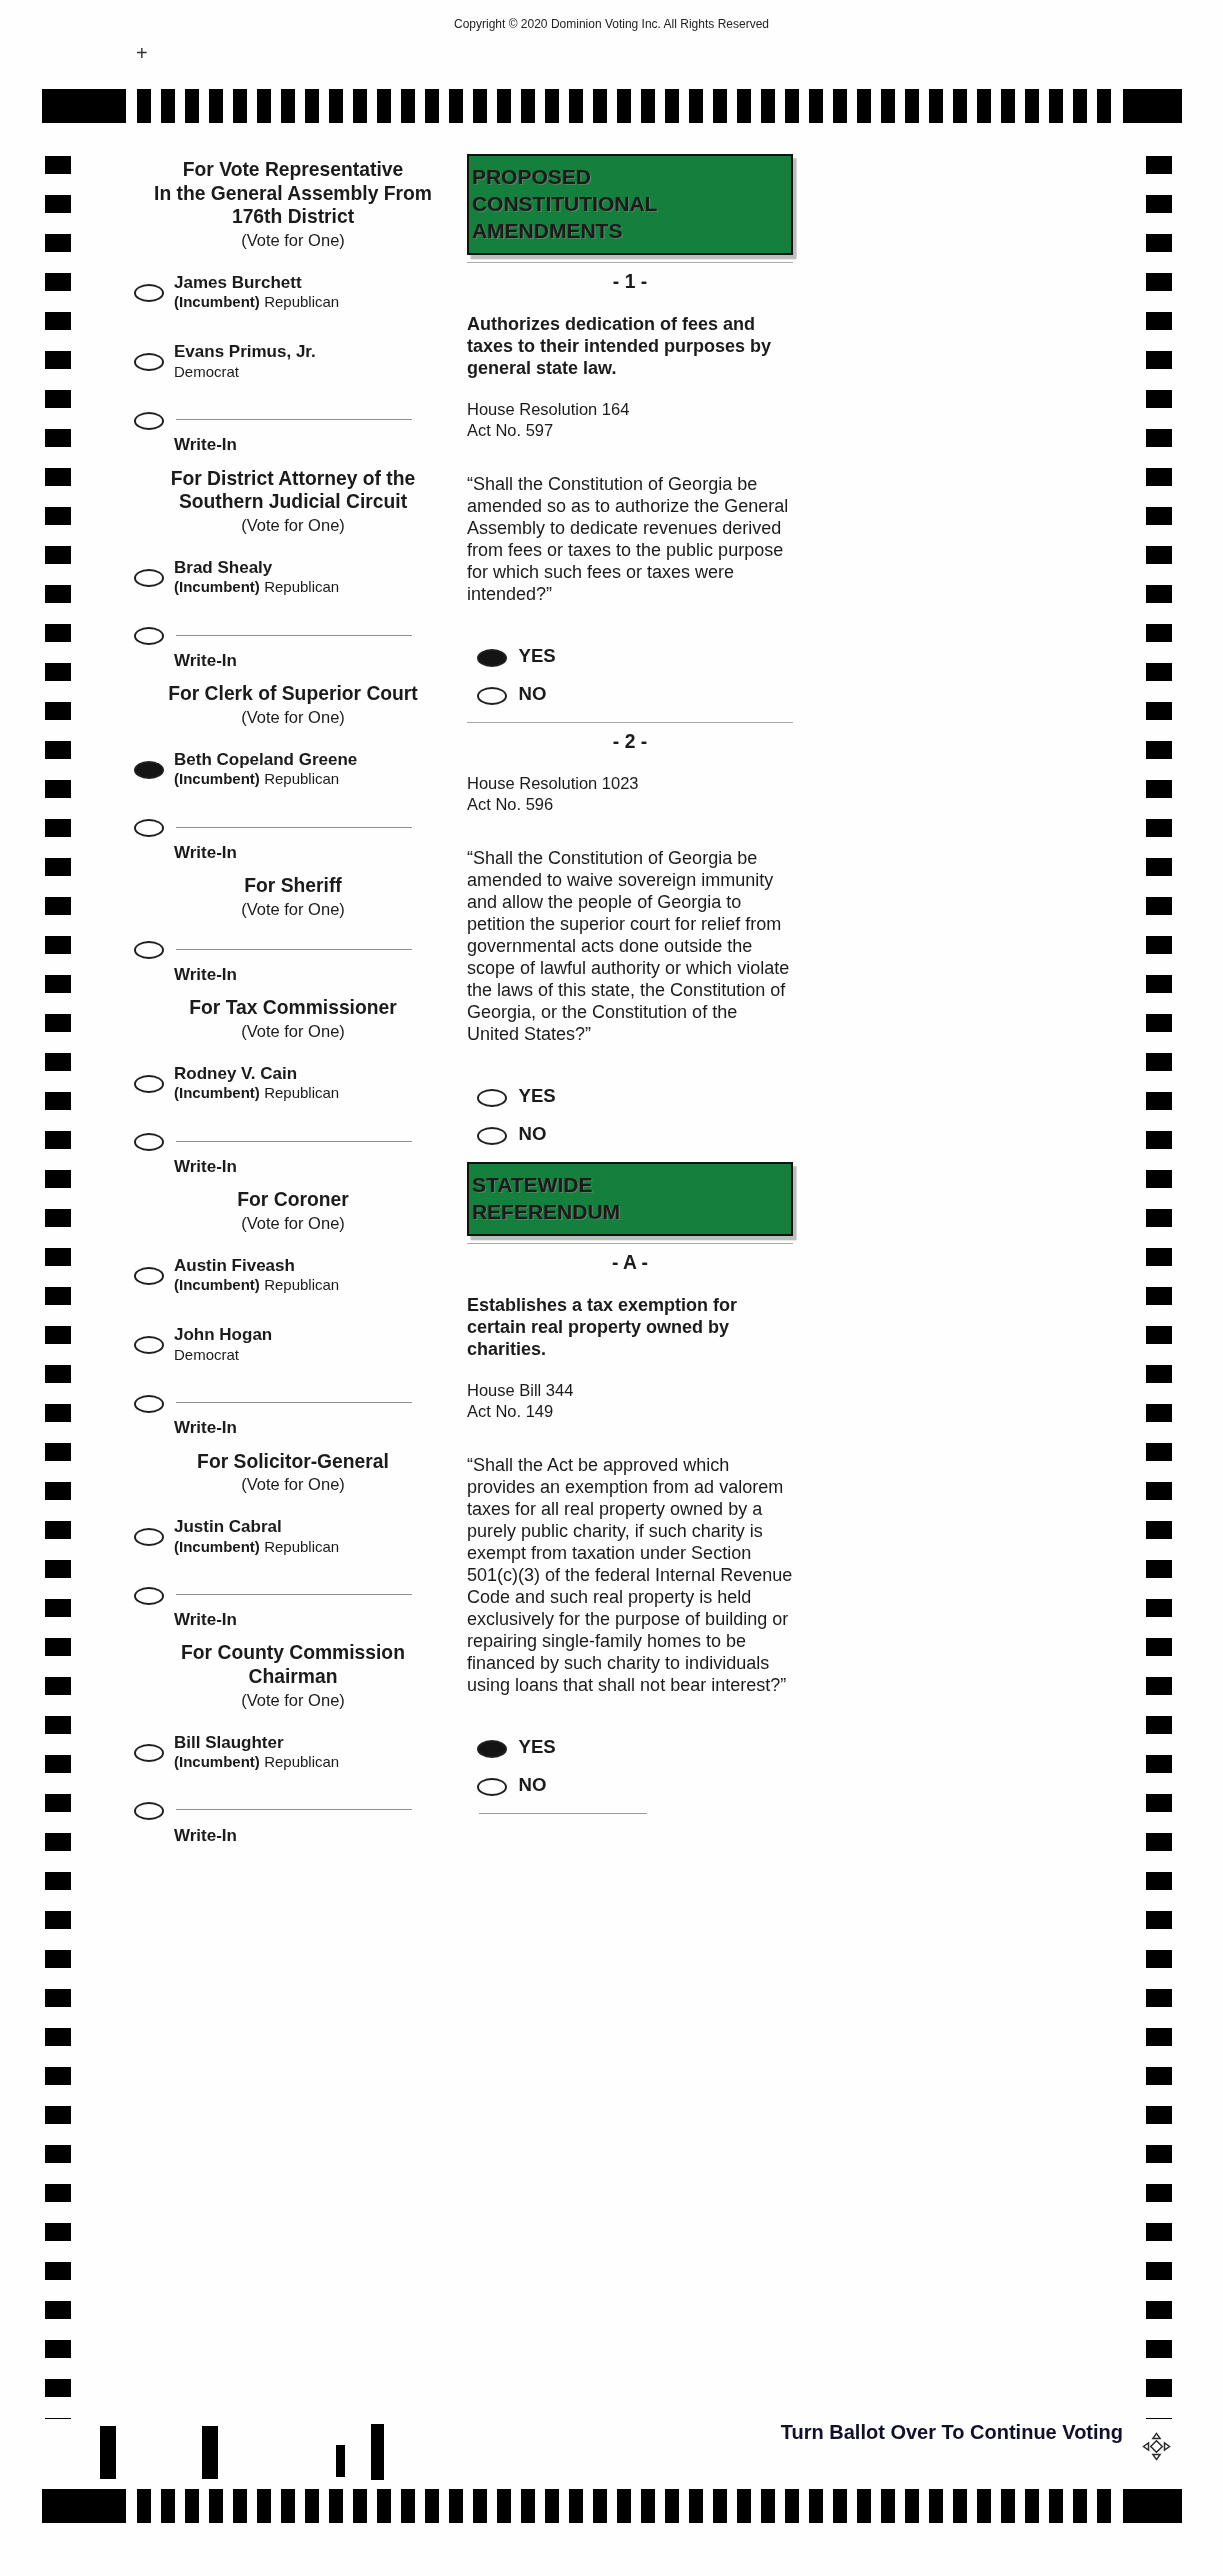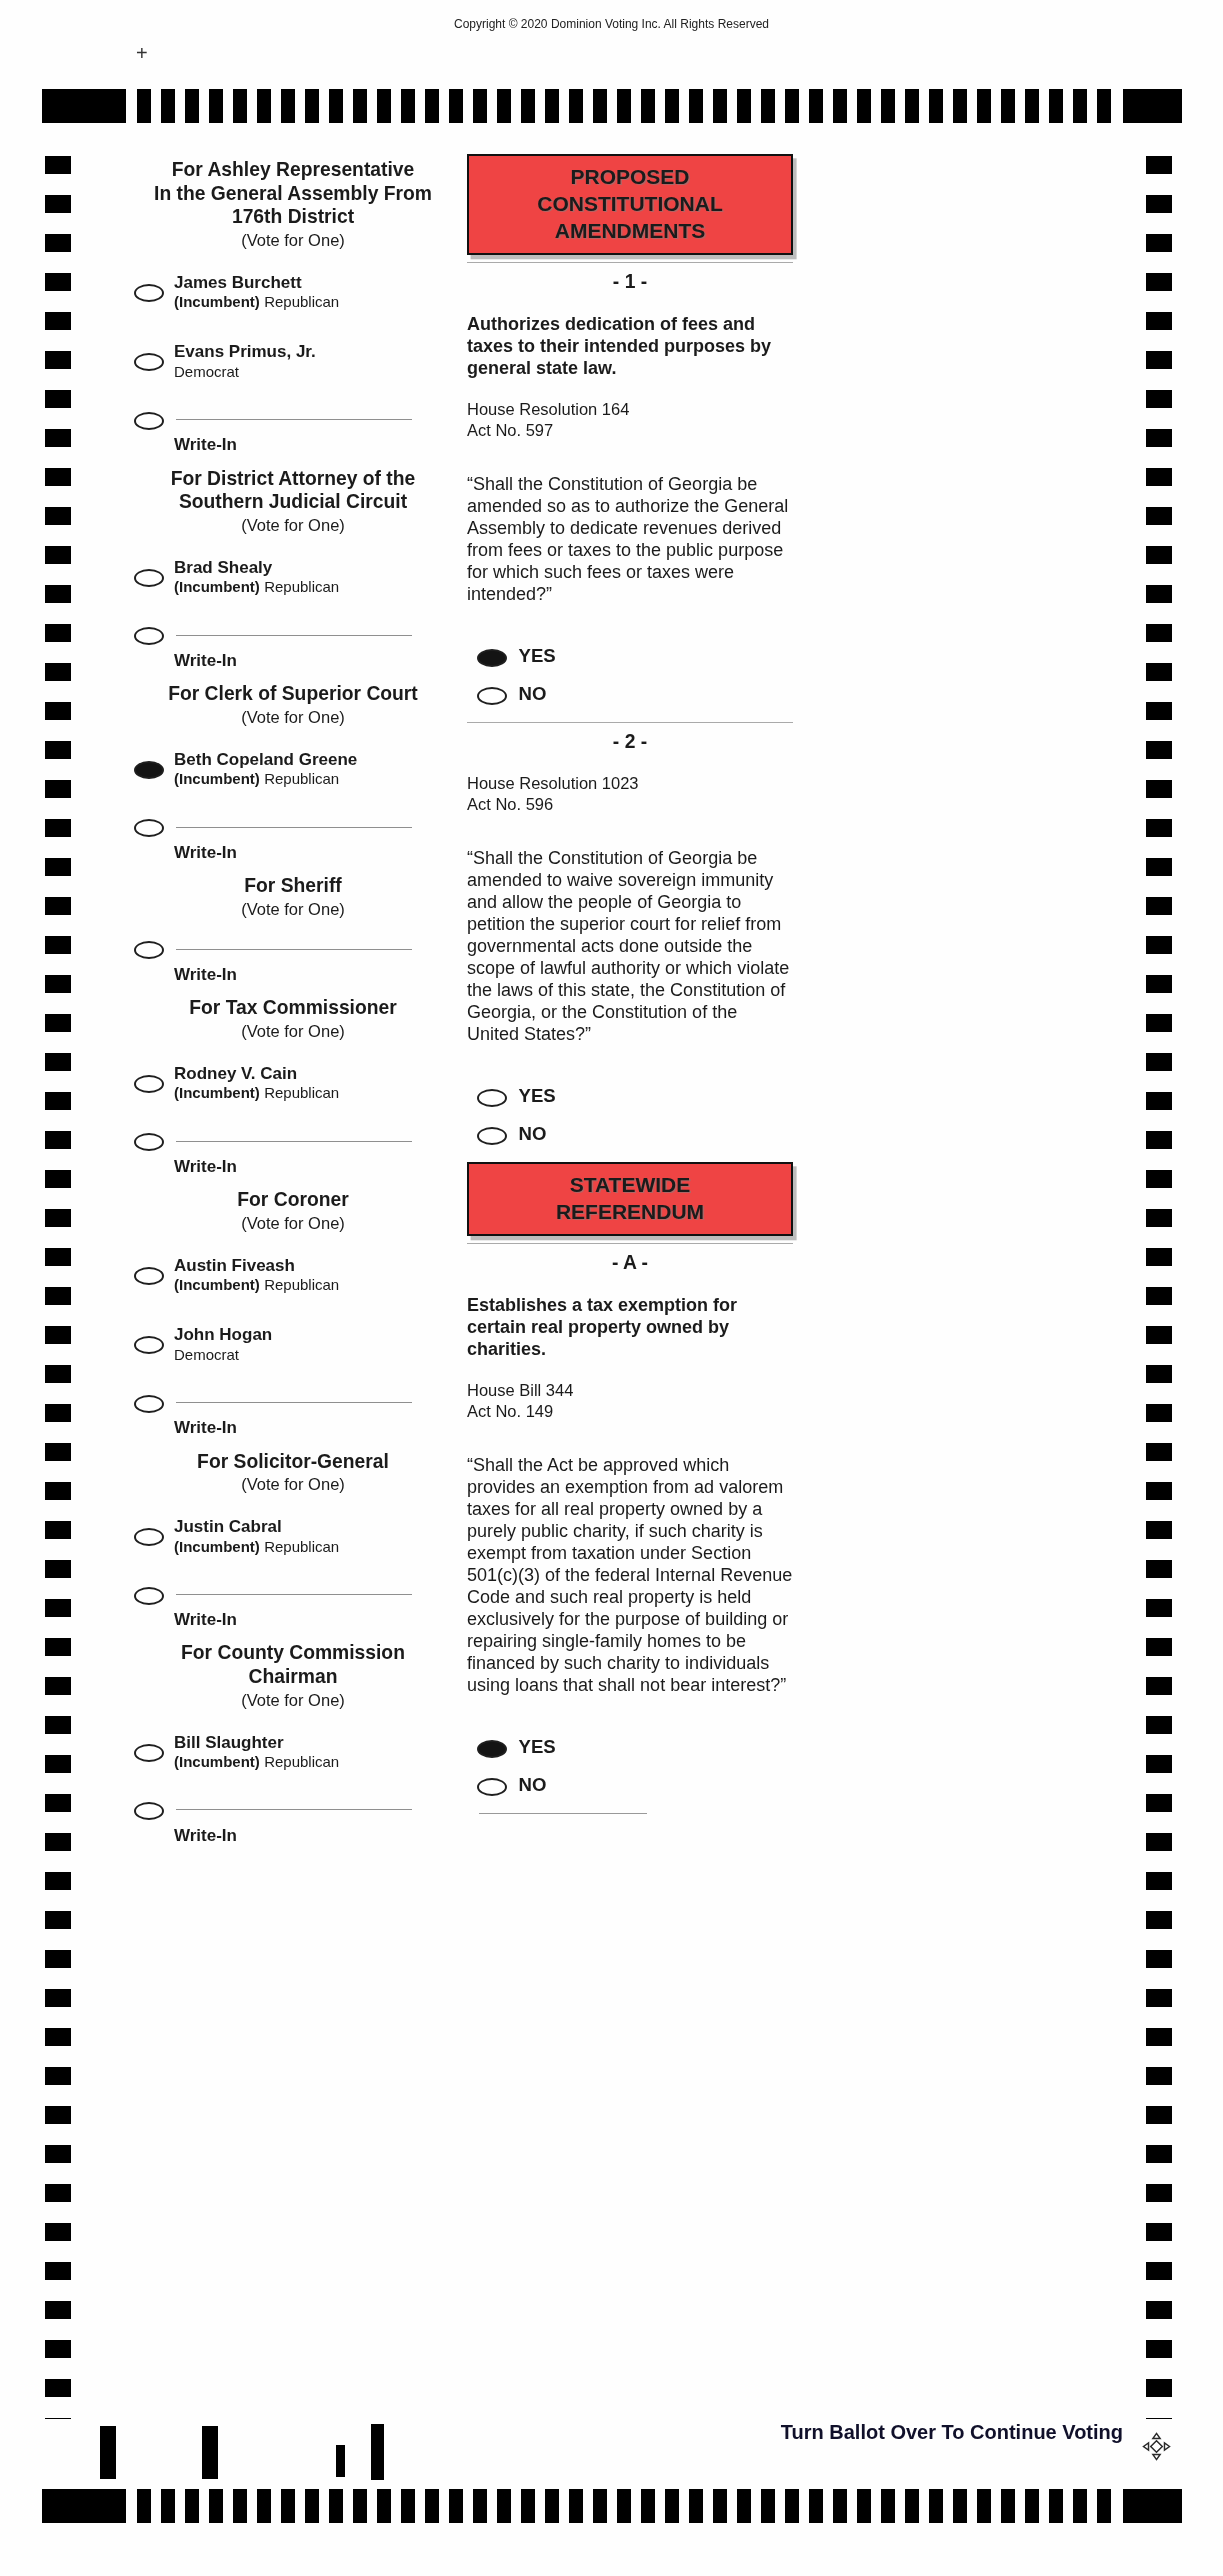--- a/index.html
+++ b/index.html
@@ -59,24 +59,24 @@
   .cand-party b { margin-right:4.3px; }
   .cand-party b:empty { display:none; margin:0; }
   .writein-row { display:flex; align-items:center; height:23.6px; margin-left:27px; }
   .writein-line { width:236px; height:0; border-bottom:1.4px solid #8f8f8f; margin-left:11.5px; }
   .writein-label { font-weight:bold; font-size:17px; line-height:21.5px; margin:2.9px 0 10.7px 67px; }
 
   
   .section-header {
     border:2.1px solid #111;
     box-shadow:3.6px 4.3px 0 rgba(110,110,110,0.45);
-    text-align:center; font-weight:bold; font-size:21px; line-height:27px;
+    text-align:left; font-weight:bold; font-size:21px; line-height:27px;
     padding:7.2px 2.9px 8.6px; margin-top:7.2px;
     text-shadow:1.4px 1.4px 0 rgba(130,130,130,0.55);
-    background:#ef4444;
+    background:#15803d;
   }
   .measure { border-top:1.4px solid #aaa; margin-top:7.2px; padding-top:7.2px; }
   .m-number { text-align:center; font-weight:bold; font-size:19.3px; line-height:24px; margin-bottom:18.6px; }
   .m-summary { font-weight:bold; font-size:18px; line-height:22px; margin-bottom:20px; }
   .m-ref { font-size:16.5px; line-height:21.5px; margin-bottom:31.5px; }
   .m-question { font-size:18px; line-height:22px; margin-bottom:40px; }
   .yn-row { display:flex; align-items:flex-end; margin:0 0 15.7px 10px; }
   .yn-row.last { margin-bottom:17px; }
   .yn-label { font-weight:bold; font-size:18.6px; margin-left:11.5px; }
   .end-line { width:168px; border-bottom:1.4px solid #999; margin:2.9px 0 0 11.5px; }
@@ -111,21 +111,21 @@
   <div class="timing-row bottom">
     <div class="cap left"></div>
     <div class="bars"></div>
     <div class="cap right"></div>
   </div>
 
   <div id="left-col">
 
     <section class="contest">
       <div class="contest-title">
-        <div>For Ashley Representative</div>
+        <div>For Vote Representative</div>
         <div>In the General Assembly From</div>
         <div>176th District</div>
       </div>
       <div class="vote-for">(Vote for One)</div>
       <div class="candidate">
         <span class="oval empty"></span>
         <span class="cand-text">
           <div class="cand-name">James Burchett</div>
           <div class="cand-party"><b>(Incumbent)</b><span>Republican</span></div>
         </span>

